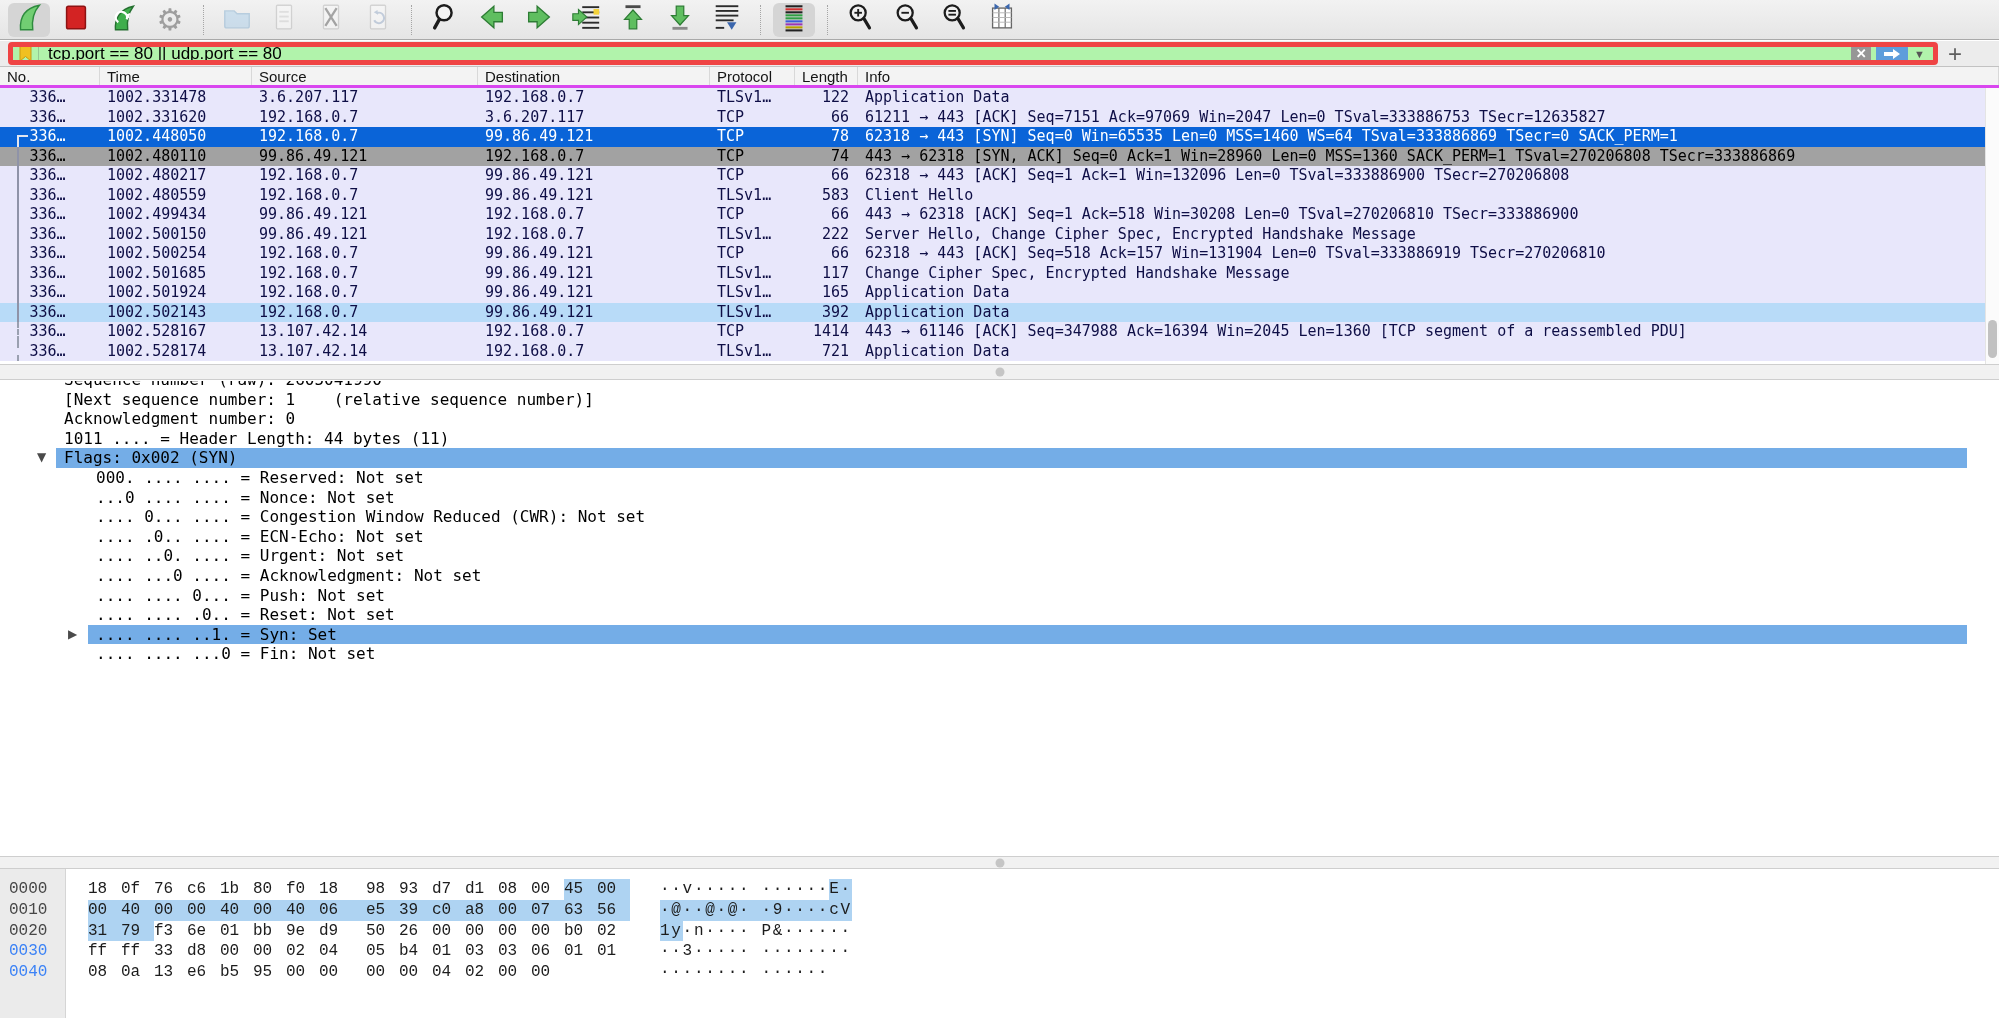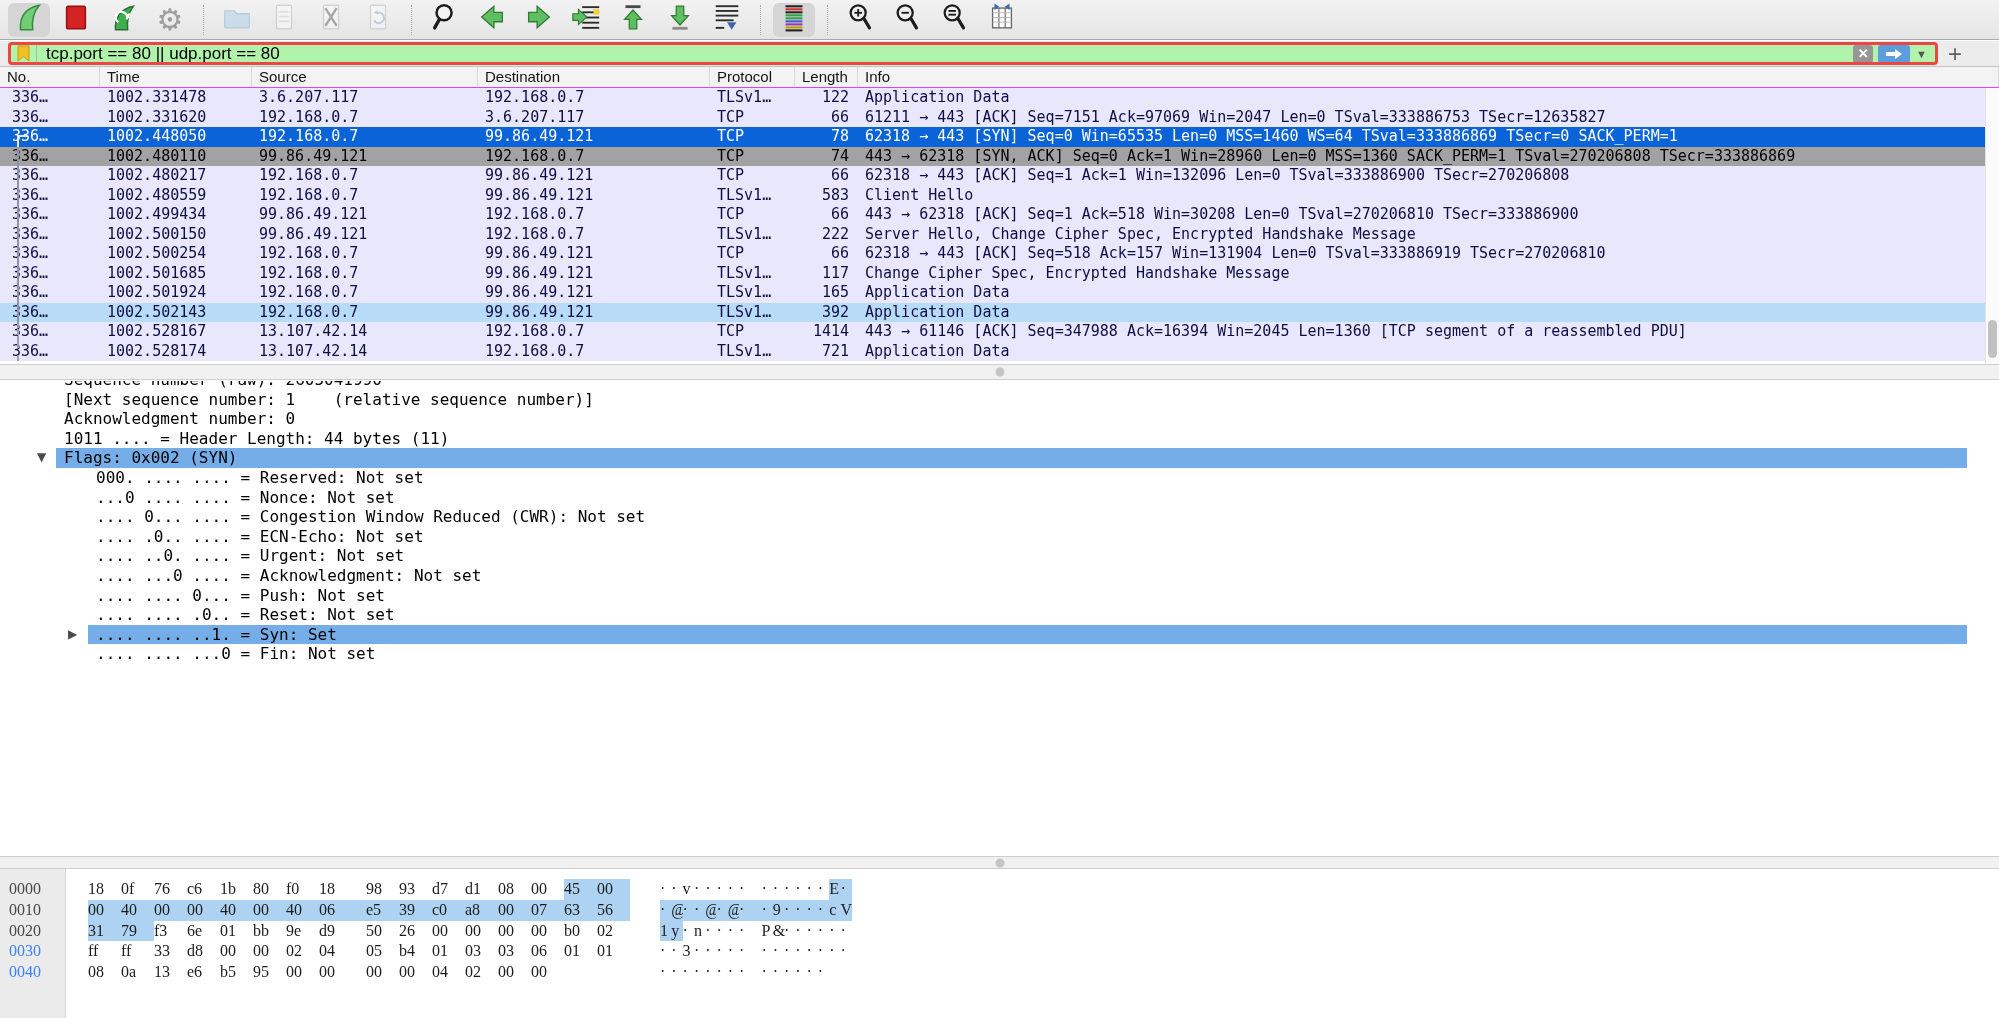--- a/index.html
+++ b/index.html
@@ -14,41 +14,41 @@
   .tbtn{width:42px;height:34px;display:flex;align-items:center;justify-content:center;border-radius:6px;flex:0 0 auto}
   .tbtn.pressed{background:#d5d5d5}
   .tbtn.disabled{opacity:.45}
   .tsep{width:1px;height:30px;border-left:1px dotted #a5a5a5;margin:0 7px;flex:0 0 auto}
   .glyph{font-size:30px;line-height:30px;color:#9e9e9e;font-family:"DejaVu Sans",sans-serif}
 
   
   .filterbar{position:absolute;top:41px;left:0;right:0;height:26px;background:#ececec;
     border-bottom:1px solid #c2c2c2;display:flex;align-items:center;padding:0 8px}
   .filter-input{width:1930px;height:23px;background:var(--filter-bg,#b1f3ab);
-    border:3px solid #ef4444;border-radius:4px;display:flex;align-items:center;overflow:hidden}
+    border:5px solid #ef4444;border-radius:4px;display:flex;align-items:center;overflow:hidden}
   .fbookmark{width:26px;height:21px;border-right:1px solid #94c894;display:flex;align-items:center;justify-content:center;flex:0 0 auto}
   .filter-text{font-size:17px;color:#000;padding-left:9px;flex:1;white-space:pre;overflow:hidden}
   .fclear{width:20px;height:18px;border-radius:3px;background:#969696;color:#fff;font-size:13px;line-height:18px;
     text-align:center;margin-right:5px;flex:0 0 auto;font-weight:bold}
   .fapply{width:32px;height:18px;border-radius:3px;background:#5e9ddb;display:flex;align-items:center;justify-content:center;margin-right:6px;flex:0 0 auto}
   .fdrop{color:#555;font-size:11px;margin-right:8px;flex:0 0 auto}
   .filter-add{width:34px;text-align:center;font-size:24px;color:#5e5e5e;line-height:24px}
 
   
   .packet-list{position:absolute;top:67px;left:0;right:0;height:297px;background:#fff}
-  .pl-header{height:21px;background:#f3f3f3;border-bottom:1px solid #d946ef;display:flex;
+  .pl-header{height:21px;background:#f3f3f3;border-bottom:3px solid #d946ef;display:flex;
     font-size:15px;color:#141414}
   .hcell{border-right:1px solid #d8d8d8;padding:1px 0 0 7px;overflow:hidden;white-space:nowrap;flex:0 0 auto}
   .c-no{width:100px}.c-time{width:152px}.c-source{width:226px}.c-dest{width:232px}
   .c-proto{width:85px}.c-len{width:63px}.c-info{flex:1 1 auto;width:auto}
   .pl-body{position:absolute;top:21px;left:0;right:14px;bottom:0;overflow:hidden}
   .prow{position:relative;display:flex;height:19.5px;line-height:19.5px;white-space:pre;
     font-family:"DejaVu Sans Mono",monospace;font-size:15px;color:#0e0e46}
   .pcell{overflow:hidden;white-space:pre;padding-left:7px;flex:0 0 auto}
-  .pcell.c-no{text-align:left;padding-left:12px;padding-right:17px}
+  .pcell.c-no{text-align:center;padding-left:12px;padding-right:17px}
   .pcell.c-len{text-align:right;padding-left:0;padding-right:9px}
   .bg-lavender{background:var(--tcp-row,#e8e7fb)}
   .bg-selected{background:var(--sel-row,#0a64d8);color:#fff}
   .bg-gray{background:var(--gray-row,#a2a2a2);color:#000}
   .bg-lightblue{background:var(--rel-row,#b8dbf8)}
   .gutter{position:absolute;left:17px;top:0;bottom:0;width:12px;pointer-events:none}
   .gut-line .gutter{border-left:2px solid #8f93a8}
   .gut-dashed .gutter{border-left:2px dashed #9aa0b0}
   .gut-corner .gutter{top:8px;border-left:2px solid #e2e6f0}
   .gut-corner .gutter::after{content:"";position:absolute;left:0;top:0;width:9px;height:2px;background:#e2e6f0}
@@ -68,21 +68,21 @@
   .dline{position:relative;height:19.6px;line-height:19.6px;display:flex;white-space:pre}
   .ind2{padding-left:64px}
   .ind3{padding-left:96px}
   .dline.dhl .dtext{background:var(--detail-hl,#74ade7);flex:1 1 auto;margin-left:-8px;padding-left:8px;margin-right:32px}
   .tri{position:absolute;top:0;font-size:12px;color:#4a4a4a;font-family:"DejaVu Sans",sans-serif}
   .ind2 .tri{left:37px}
   .ind3 .tri{left:68px}
 
   
   .bytes{position:absolute;top:869px;left:0;right:0;height:149px;background:#fff;
-    font-family:Liberation Serif, serif;font-size:16px;color:#1c1c1c}
+    font-family:Liberation Mono, monospace;font-size:16px;color:#1c1c1c}
   .boffsets{position:absolute;left:0;top:0;bottom:0;width:66px;background:#ebebeb;border-right:1px solid #d5d5d5}
   .bcontent{position:absolute;left:0;top:10px;right:0}
   .hrow{position:relative;height:20.8px;line-height:20.8px;white-space:pre}
   .hoff{position:absolute;left:9px;color:#474747}
   .hoff.dim{color:#3b82f6}
   .hhex{position:absolute;left:88px}
   .hb{display:inline-block;width:33px}
   .hb.gap{padding-left:14px;width:47px}
   .hascii{position:absolute;left:660px}
   .ha{display:inline-block;width:11.3px}

